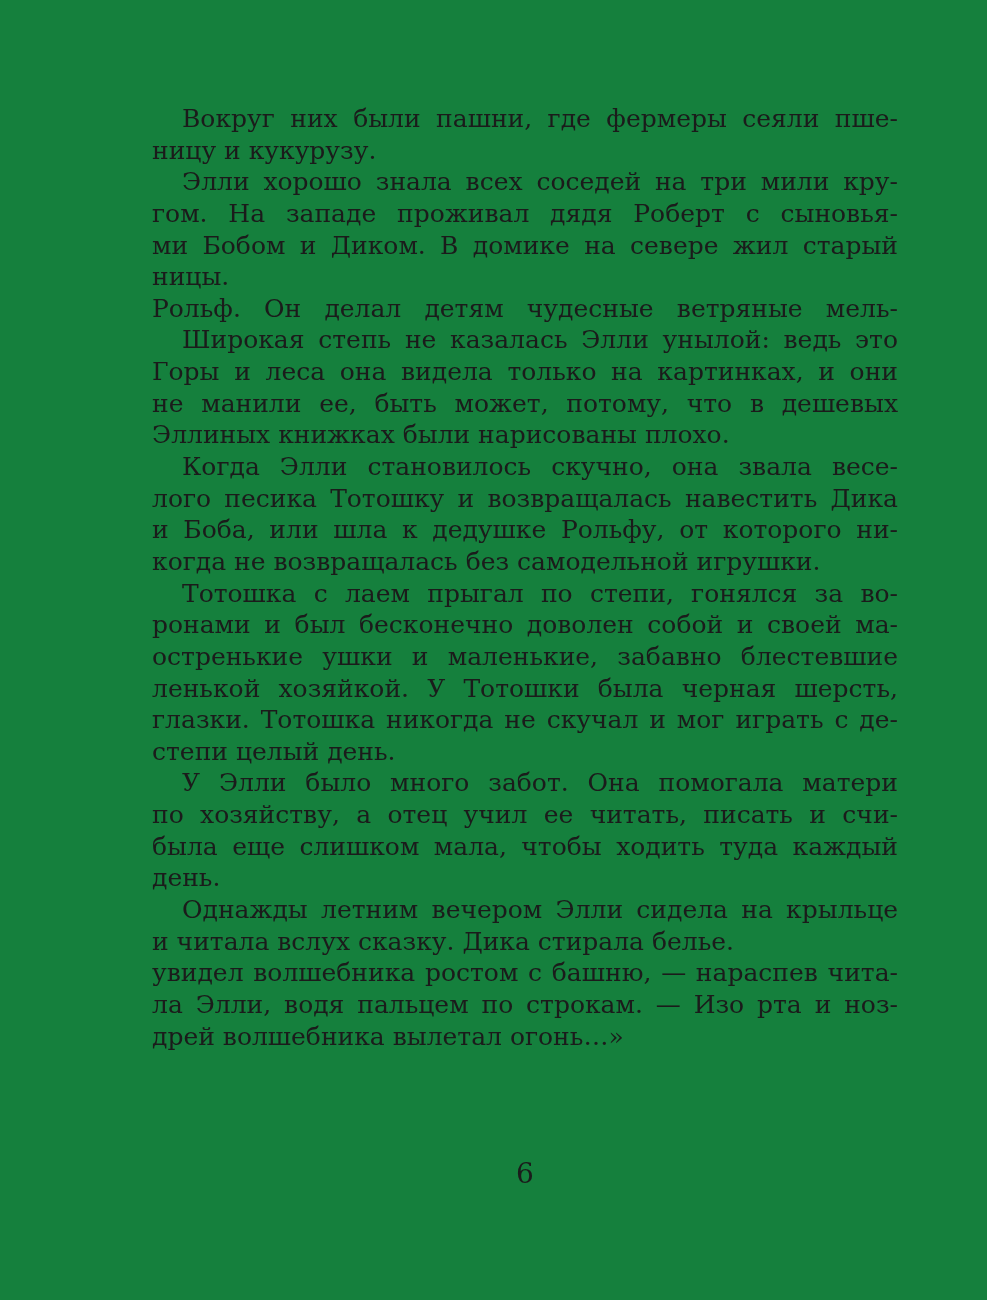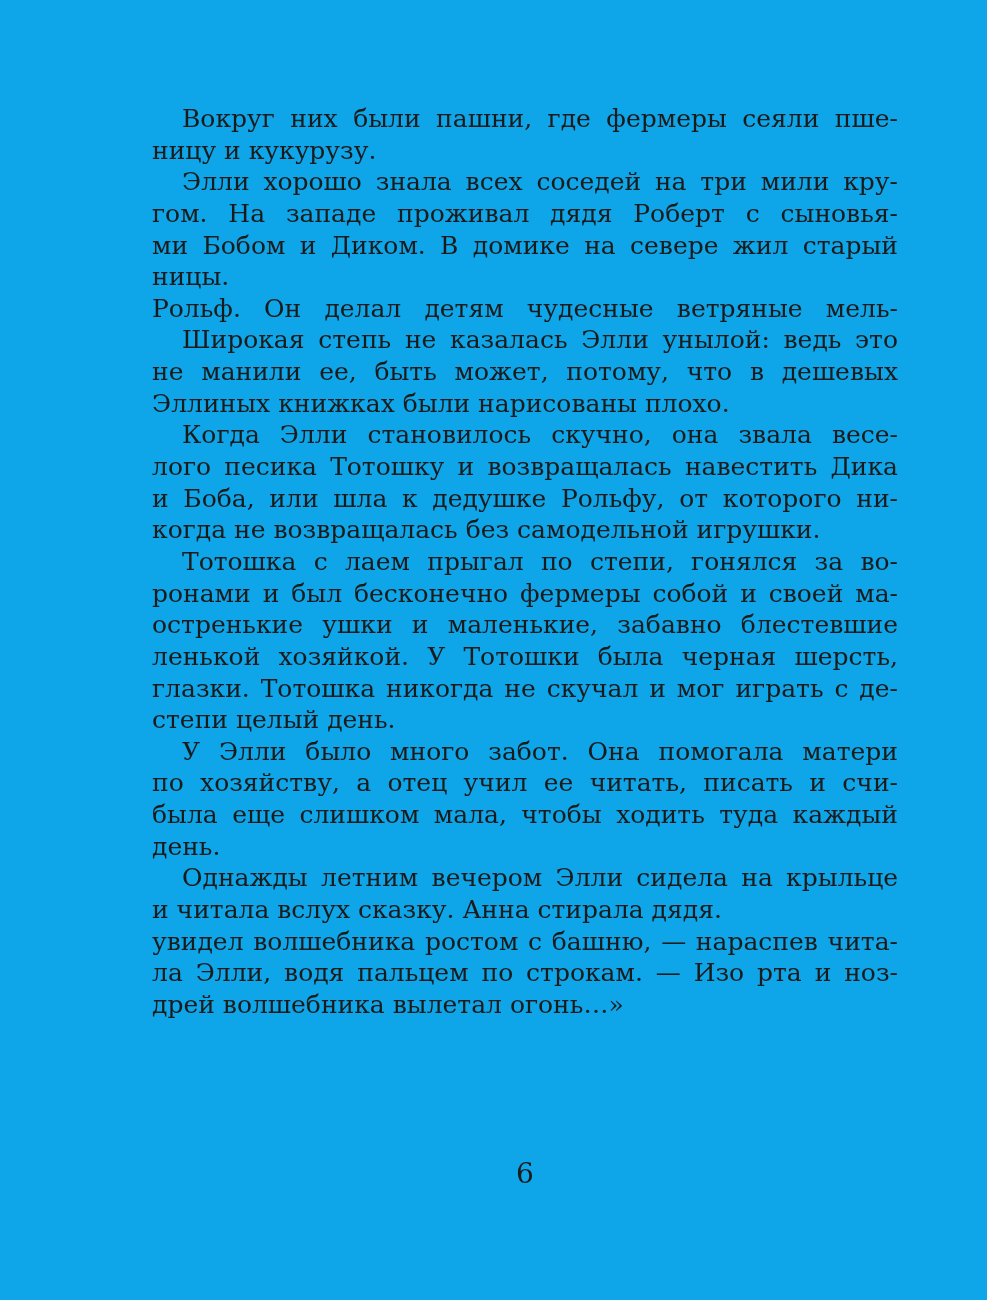--- a/index.html
+++ b/index.html
@@ -50,61 +50,62 @@
     width: 746px;
     top: 1158px;
     text-align: center;
     font-size: 28px;
     line-height: 32px;
   }
 </style>
 </head>
 <body>
 
-<main class="book-page" style="background: #0ea5e9; color: rgb(27, 27, 27);">
+<main class="book-page" style="background: #15803d; color: rgb(27, 27, 27);">
   <div class="text-block">
       <div class="para">
         <div class="line first">Вокруг них были пашни, где фермеры сеяли пше-</div>
         <div class="line last">ницу и кукурузу.</div>
       </div>
       <div class="para">
         <div class="line first">Элли хорошо знала всех соседей на три мили кру-</div>
         <div class="line">гом. На западе проживал дядя Роберт с сыновья-</div>
         <div class="line">ми Бобом и Диком. В домике на севере жил старый</div>
         <div class="line last">ницы.</div>
         <div class="line">Рольф. Он делал детям чудесные ветряные мель-</div>
       </div>
       <div class="para">
         <div class="line first">Широкая степь не казалась Элли унылой: ведь это</div>
+        <div class="line">Горы и леса она видела только на картинках, и они</div>
         <div class="line">не манили ее, быть может, потому, что в дешевых</div>
         <div class="line last">Эллиных книжках были нарисованы плохо.</div>
       </div>
       <div class="para">
         <div class="line first">Когда Элли становилось скучно, она звала весе-</div>
         <div class="line">лого песика Тотошку и возвращалась навестить Дика</div>
         <div class="line">и Боба, или шла к дедушке Рольфу, от которого ни-</div>
         <div class="line last">когда не возвращалась без самодельной игрушки.</div>
       </div>
       <div class="para">
         <div class="line first">Тотошка с лаем прыгал по степи, гонялся за во-</div>
-        <div class="line">ронами и был бесконечно фермеры собой и своей ма-</div>
+        <div class="line">ронами и был бесконечно доволен собой и своей ма-</div>
         <div class="line">остренькие ушки и маленькие, забавно блестевшие</div>
         <div class="line">ленькой хозяйкой. У Тотошки была черная шерсть,</div>
         <div class="line">глазки. Тотошка никогда не скучал и мог играть с де-</div>
         <div class="line last">степи целый день.</div>
       </div>
       <div class="para">
         <div class="line first">У Элли было много забот. Она помогала матери</div>
         <div class="line">по хозяйству, а отец учил ее читать, писать и счи-</div>
         <div class="line">была еще слишком мала, чтобы ходить туда каждый</div>
         <div class="line last">день.</div>
       </div>
       <div class="para">
         <div class="line first">Однажды летним вечером Элли сидела на крыльце</div>
-        <div class="line last">и читала вслух сказку. Анна стирала дядя.</div>
+        <div class="line last">и читала вслух сказку. Дика стирала белье.</div>
       </div>
       <div class="para">
         <div class="line">увидел волшебника ростом с башню, — нараспев чита-</div>
         <div class="line">ла Элли, водя пальцем по строкам. — Изо рта и ноз-</div>
         <div class="line last">дрей волшебника вылетал огонь…»</div>
       </div>
     </div>
   <div class="folio">6</div>
 </main>
 

